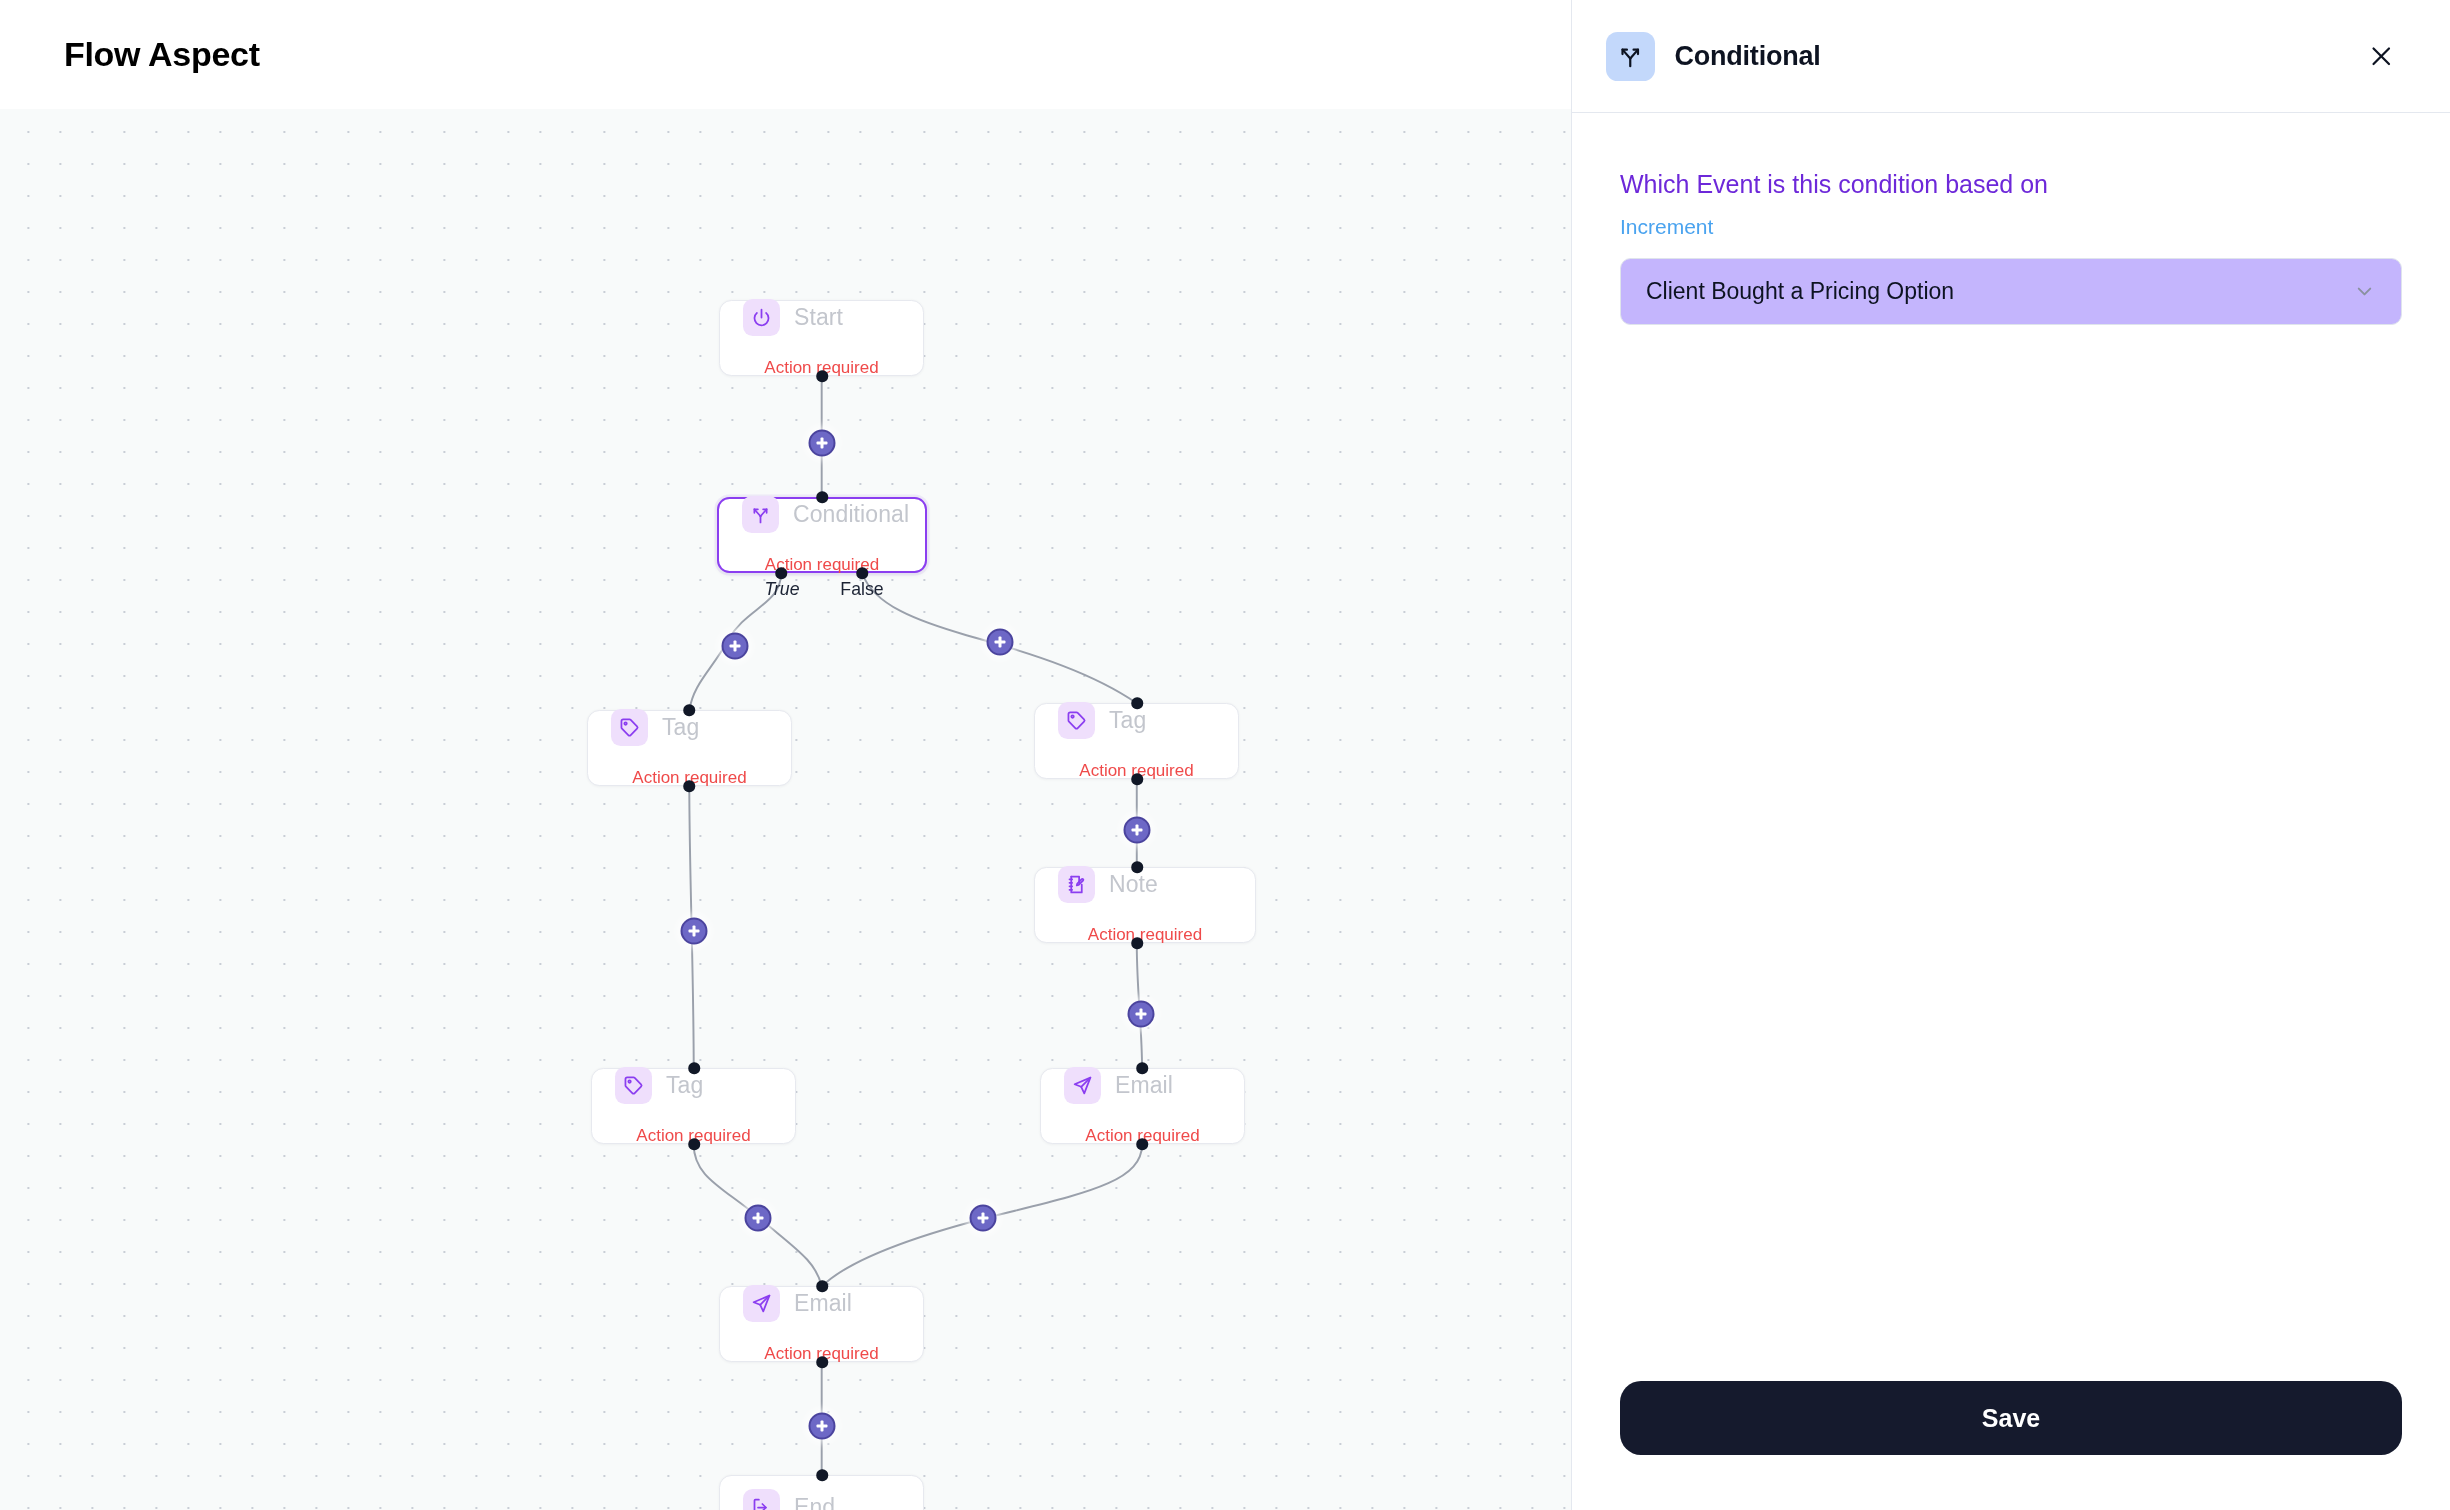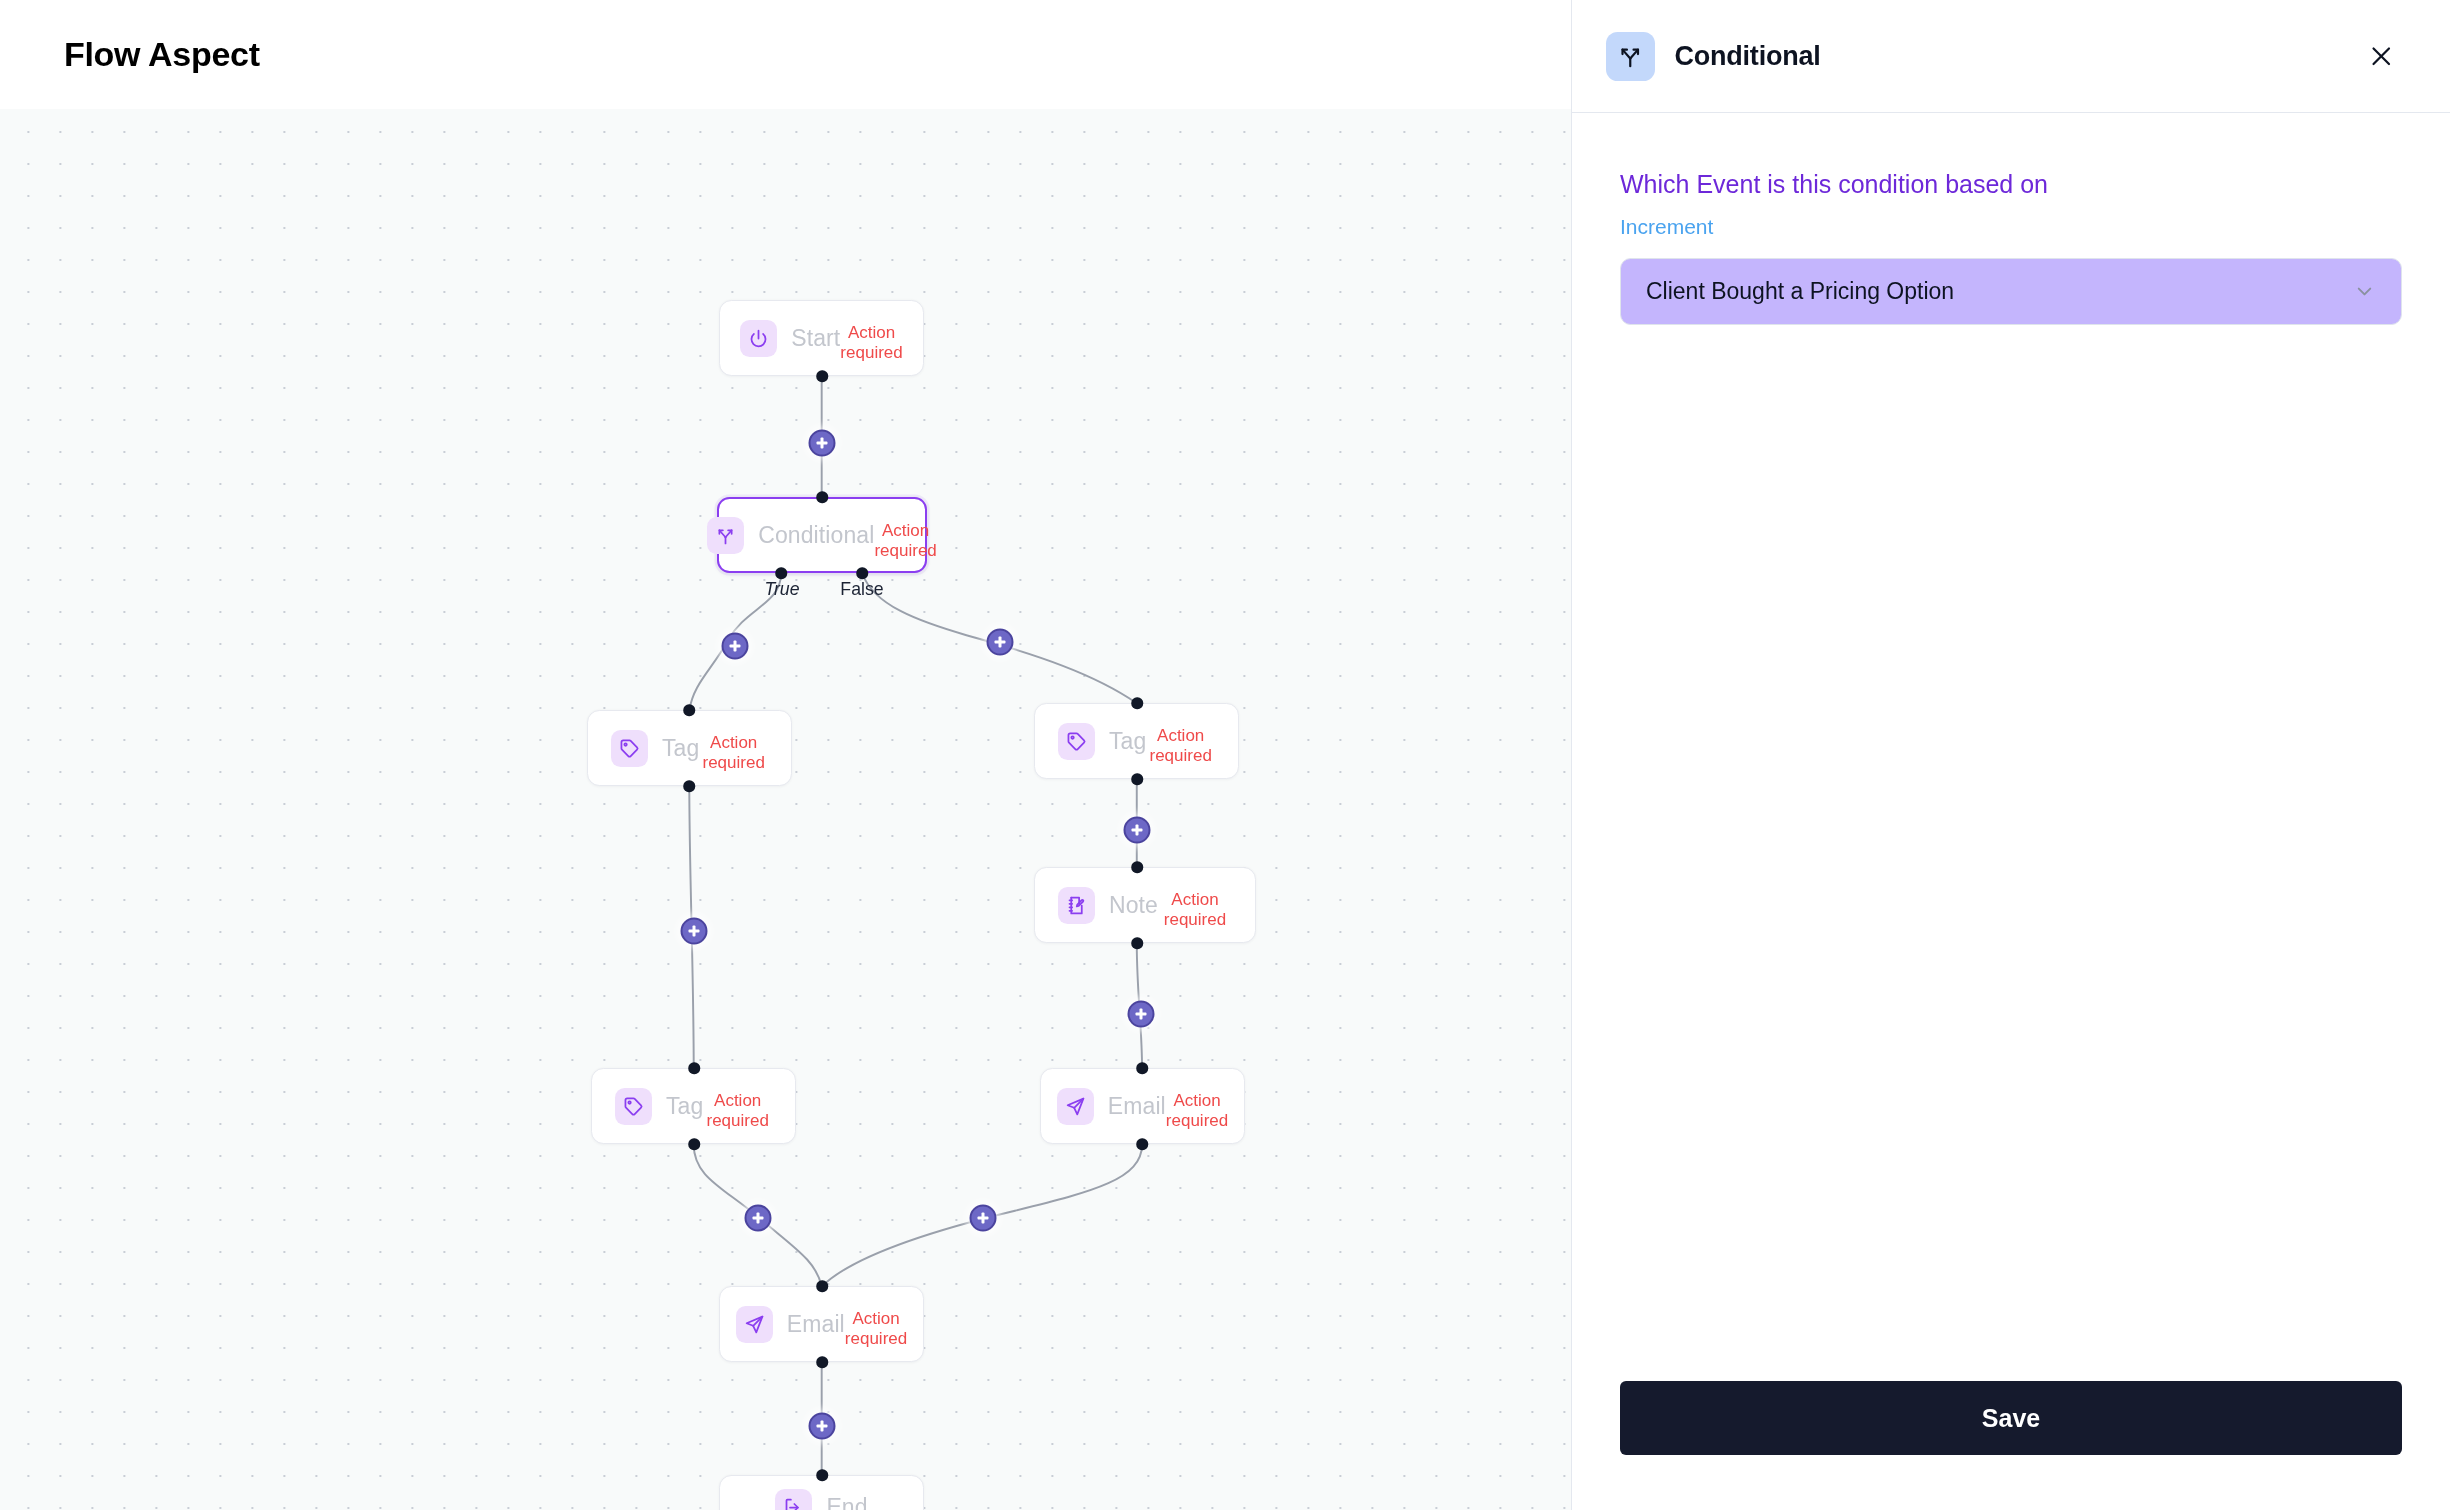--- a/index.html
+++ b/index.html
@@ -68,21 +68,21 @@
   }
 
   
   .node {
     position: absolute;
     background: #ffffff;
     border: 1.3px solid #e7e9ef;
     border-radius: 12.4px;
     box-shadow: 0 0.9px 2.6px rgba(20,25,45,0.045);
     display: flex;
-    flex-direction: row;
+    flex-direction: column;
     justify-content: center;
     padding: 0 23px;
   }
   .node.selected {
     border: 2.2px solid #8b3ef0;
     box-shadow: 0 0 0 2.6px rgba(139,62,240,0.08), 0 1.8px 5.3px rgba(20,25,45,0.07);
   }
 
   .node-row {
     display: flex;
@@ -251,21 +251,21 @@
   }
 
   .panel-footer {
     flex: none;
     padding: 0 48px 56px 48px;
   }
 
   .save-btn {
     width: 100%;
     height: 74px;
-    border-radius: 6px;
+    border-radius: 21px;
     background: #151a2d;
     color: #ffffff;
     font-size: 25px;
     font-weight: bold;
     border: none;
     cursor: pointer;
     font-family: "Liberation Sans", sans-serif;
   }
 </style>
 </head>

